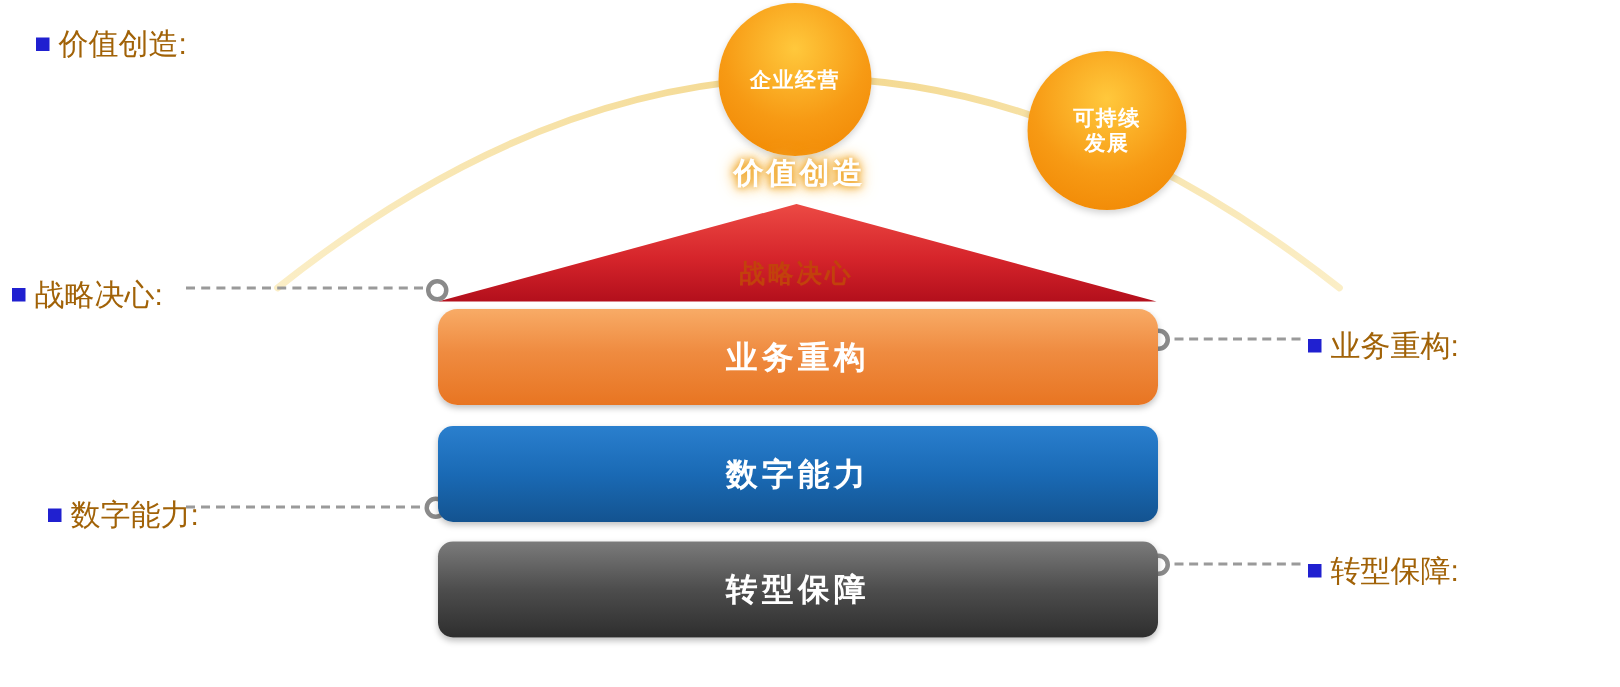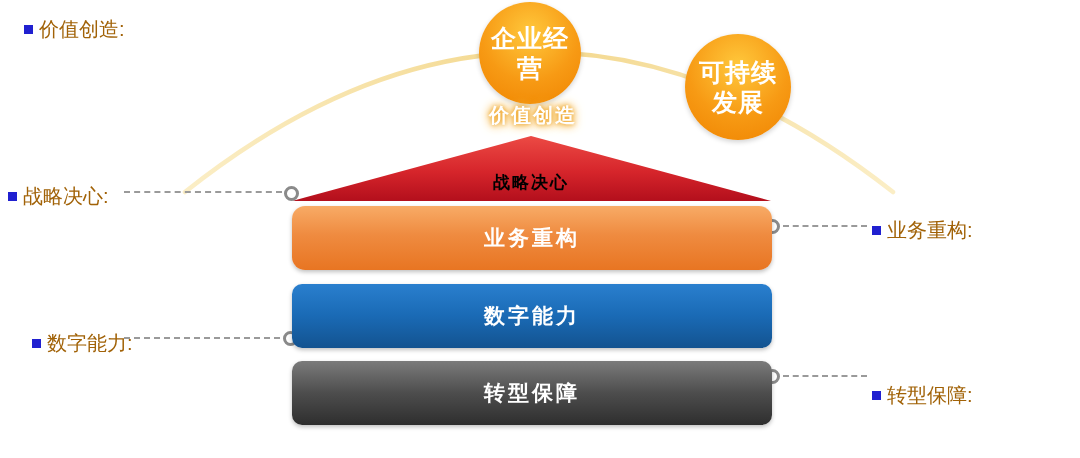--- a/index.html
+++ b/index.html
@@ -7,51 +7,51 @@
   .canvas{position:relative;width:1080px;height:458px;background:#ffffff;overflow:hidden;}
   .bg-svg{position:absolute;left:0;top:0;width:1080px;height:458px;}
 
   
   .ann{position:absolute;color:#a16207;font-weight:normal;font-size:20px;white-space:nowrap;display:flex;align-items:center;}
   .bullet{display:inline-block;width:9px;height:9px;background:#2020d0;margin-right:6px;flex:0 0 auto;}
   .ann-top-left{left:24px;top:16px;}
   .ann-left-mid{left:8px;top:183px;}
   .ann-left-low{left:6px;top:330px;padding-left:26px;}
   .ann-right-mid{left:872px;top:217px;}
-  .ann-right-low{left:872px;top:382px;justify-content:space-between;}
+  .ann-right-low{left:872px;top:367px;justify-content:space-between;}
 
   
   .dash{position:absolute;height:0;border-top:2px dashed #9a9a9a;}
   .dash-left-mid{left:124px;top:191px;width:158px;}
   .dash-left-low{left:124px;top:337px;width:156px;}
   .dash-right-mid{left:783px;top:225px;width:84px;}
   .dash-right-low{left:783px;top:375px;width:84px;}
 
   
   .marker{position:absolute;width:9px;height:9px;background:#ffffff;border:3px solid #8a8a8a;border-radius:50%;}
   .mk-roof-left{left:284px;top:186px;}
   .mk-orange-right{left:765px;top:219px;}
   .mk-blue-left{left:283px;top:331px;}
   .mk-gray-right{left:765px;top:369px;}
 
   
   .circle{position:absolute;border-radius:50%;display:flex;align-items:center;justify-content:center;
     background:radial-gradient(circle at 50% 30%, #ffc83c 0%, #f79a14 55%, #ef8300 100%);
     box-shadow:0 2px 5px rgba(0,0,0,0.18);}
-  .circle span{color:#ffffff;font-weight:bold;font-size:25px;letter-spacing:1px;text-align:center;white-space:pre-line;line-height:1.2;}
+  .circle span{color:#ffffff;font-weight:bold;font-size:14px;letter-spacing:1px;text-align:center;white-space:pre-line;line-height:1.2;}
   .c-left{left:276px;top:36px;width:106px;height:106px;}
   .c-center{left:479px;top:2px;width:102px;height:102px;}
   .c-right{left:685px;top:34px;width:106px;height:106px;}
 
   
   .value-text{position:absolute;left:453px;top:102px;width:160px;text-align:center;color:#ffffff;font-weight:bold;font-size:20px;letter-spacing:2px;
     text-shadow:0 0 4px #f0a62a,0 0 8px #f0a62a,0 0 12px #f6c150;}
 
   
-  .roof-label{position:absolute;left:411px;top:171px;width:240px;text-align:center;color:#000000;font-weight:bold;font-size:17px;letter-spacing:2px;}
+  .roof-label{position:absolute;left:411px;top:171px;width:240px;text-align:center;color:#c2410c;font-weight:bold;font-size:17px;letter-spacing:2px;}
 
   
   .bar{position:absolute;left:292px;width:480px;height:64px;border-radius:10px;display:flex;align-items:center;justify-content:center;
     box-shadow:0 2px 4px rgba(0,0,0,0.25);}
   .bar span{color:#ffffff;font-weight:bold;font-size:21px;letter-spacing:3px;}
   .bar-orange{top:206px;background:linear-gradient(180deg,#f8ab66 0%,#ef8b40 45%,#e87522 100%);border-radius:13px;}
   .bar-blue{top:284px;background:linear-gradient(180deg,#2a7fce 0%,#1a6ab5 50%,#135390 100%);}
   .bar-gray{top:361px;background:linear-gradient(180deg,#7b7b7b 0%,#4d4d4d 50%,#2e2e2e 100%);}
 </style>
 </head>

